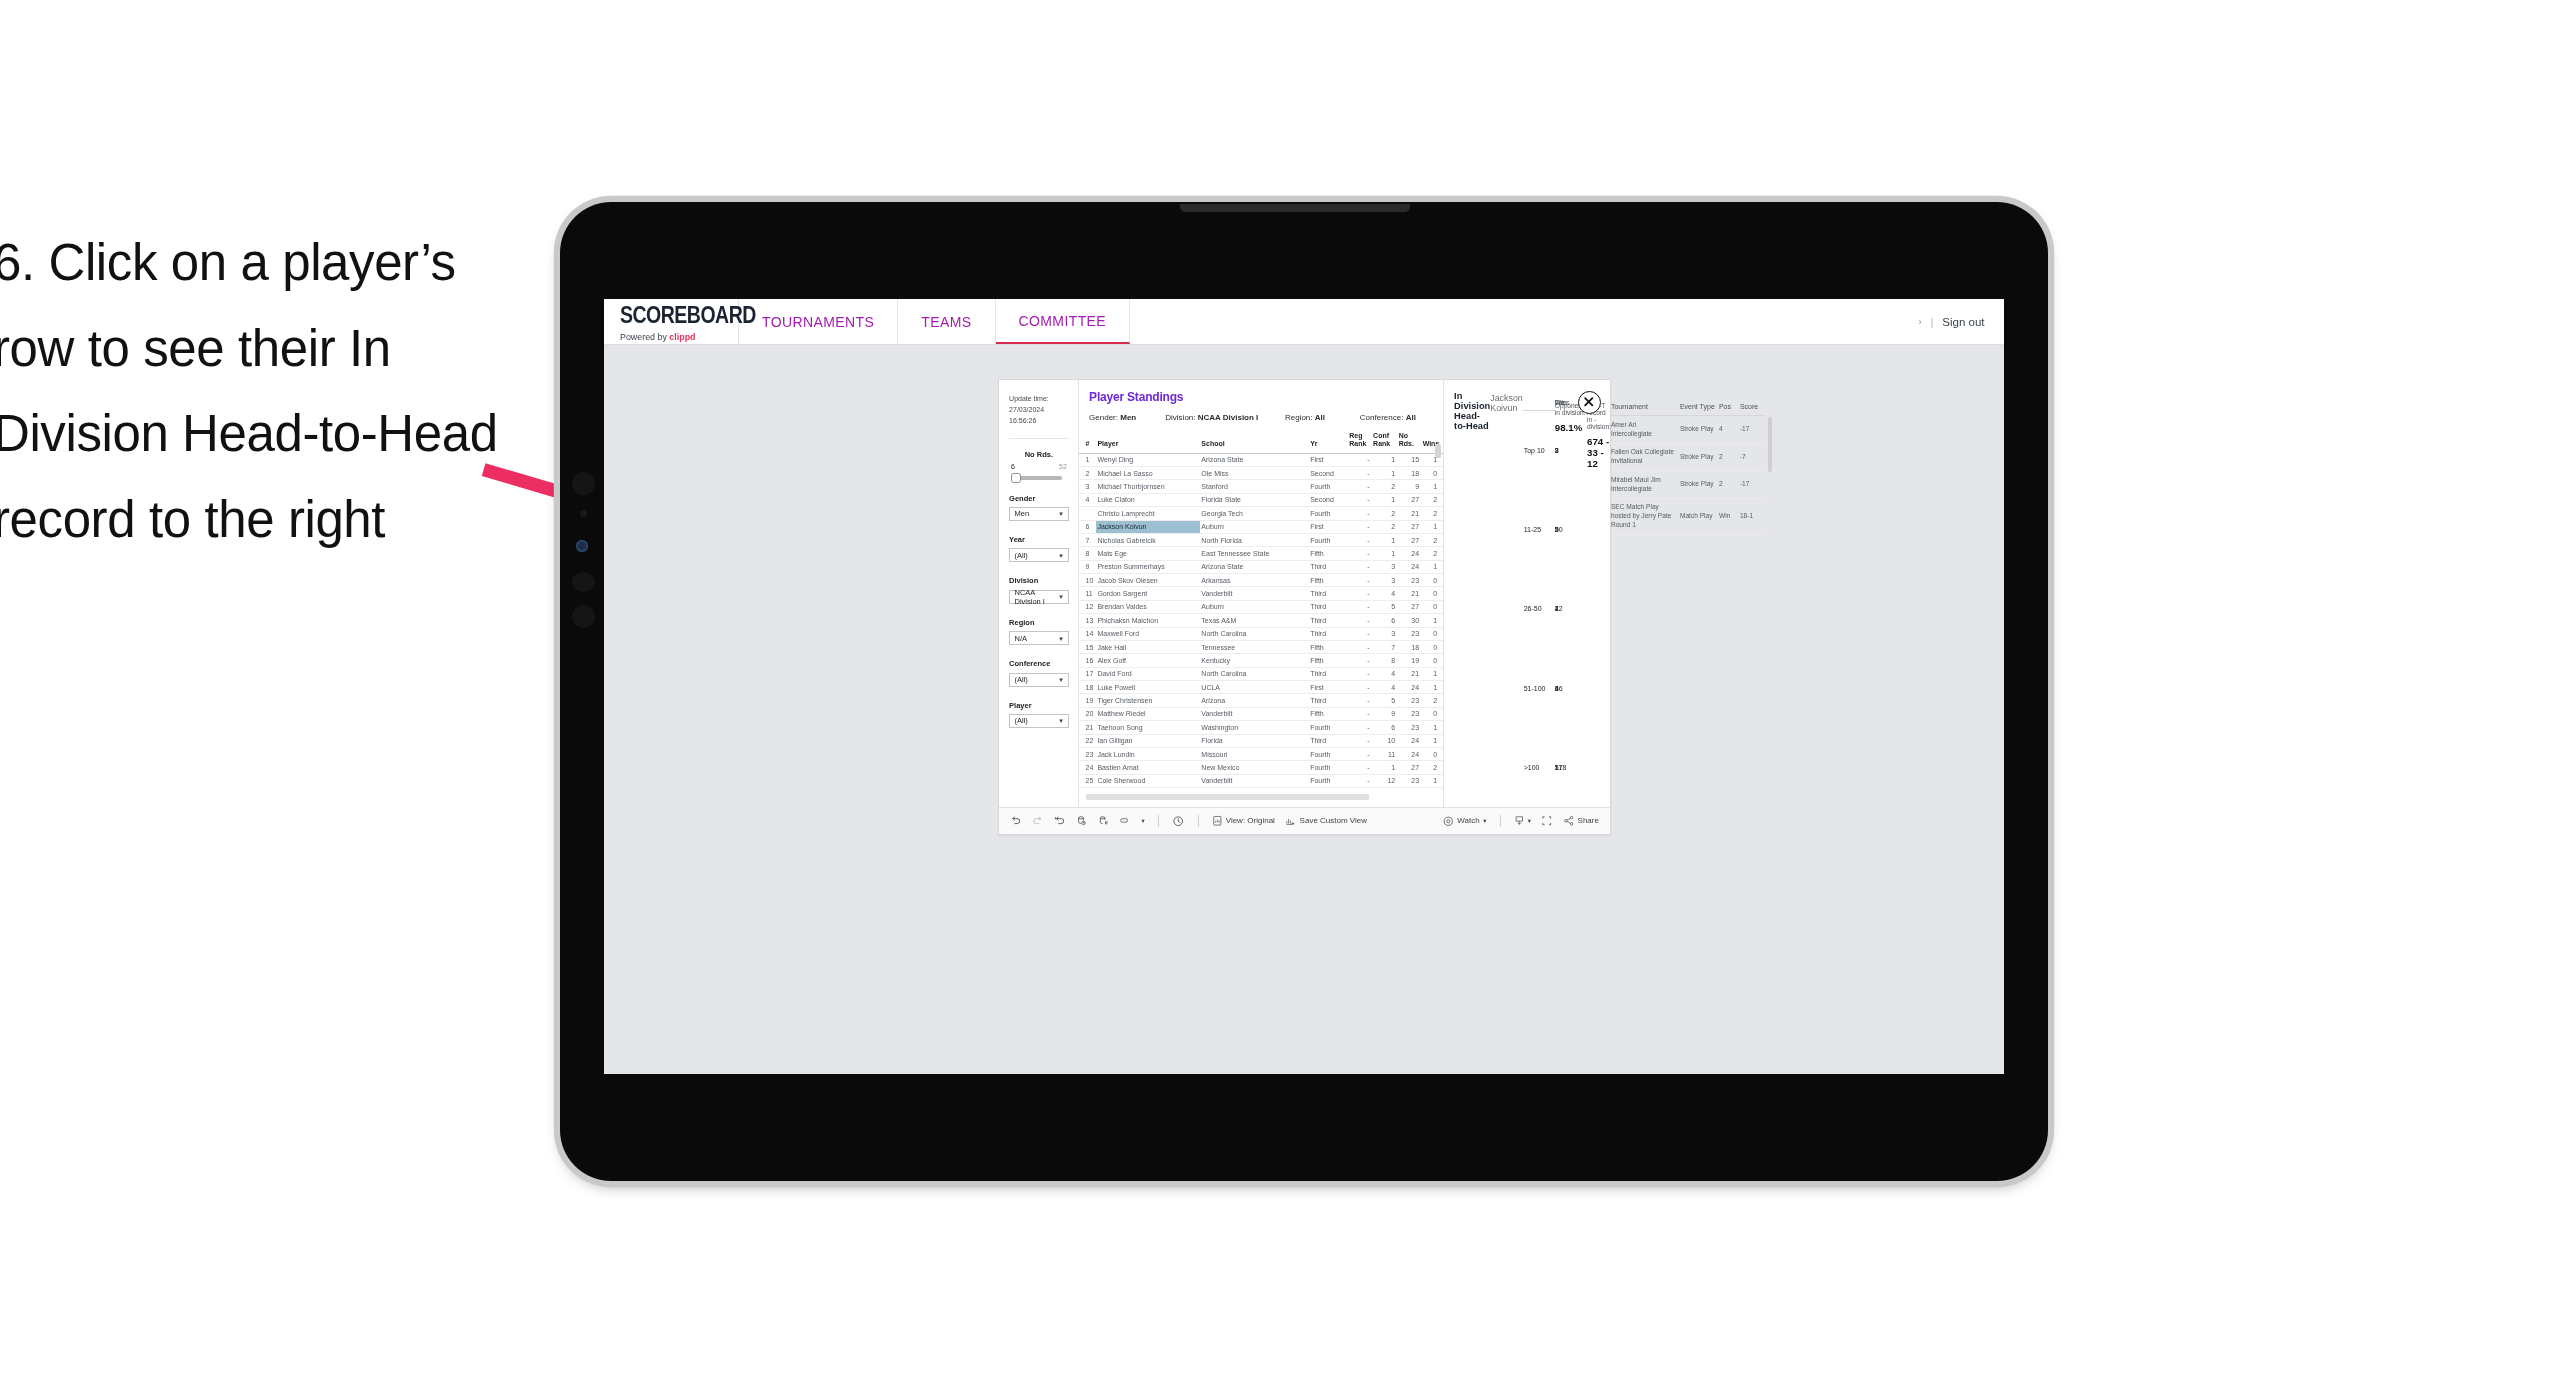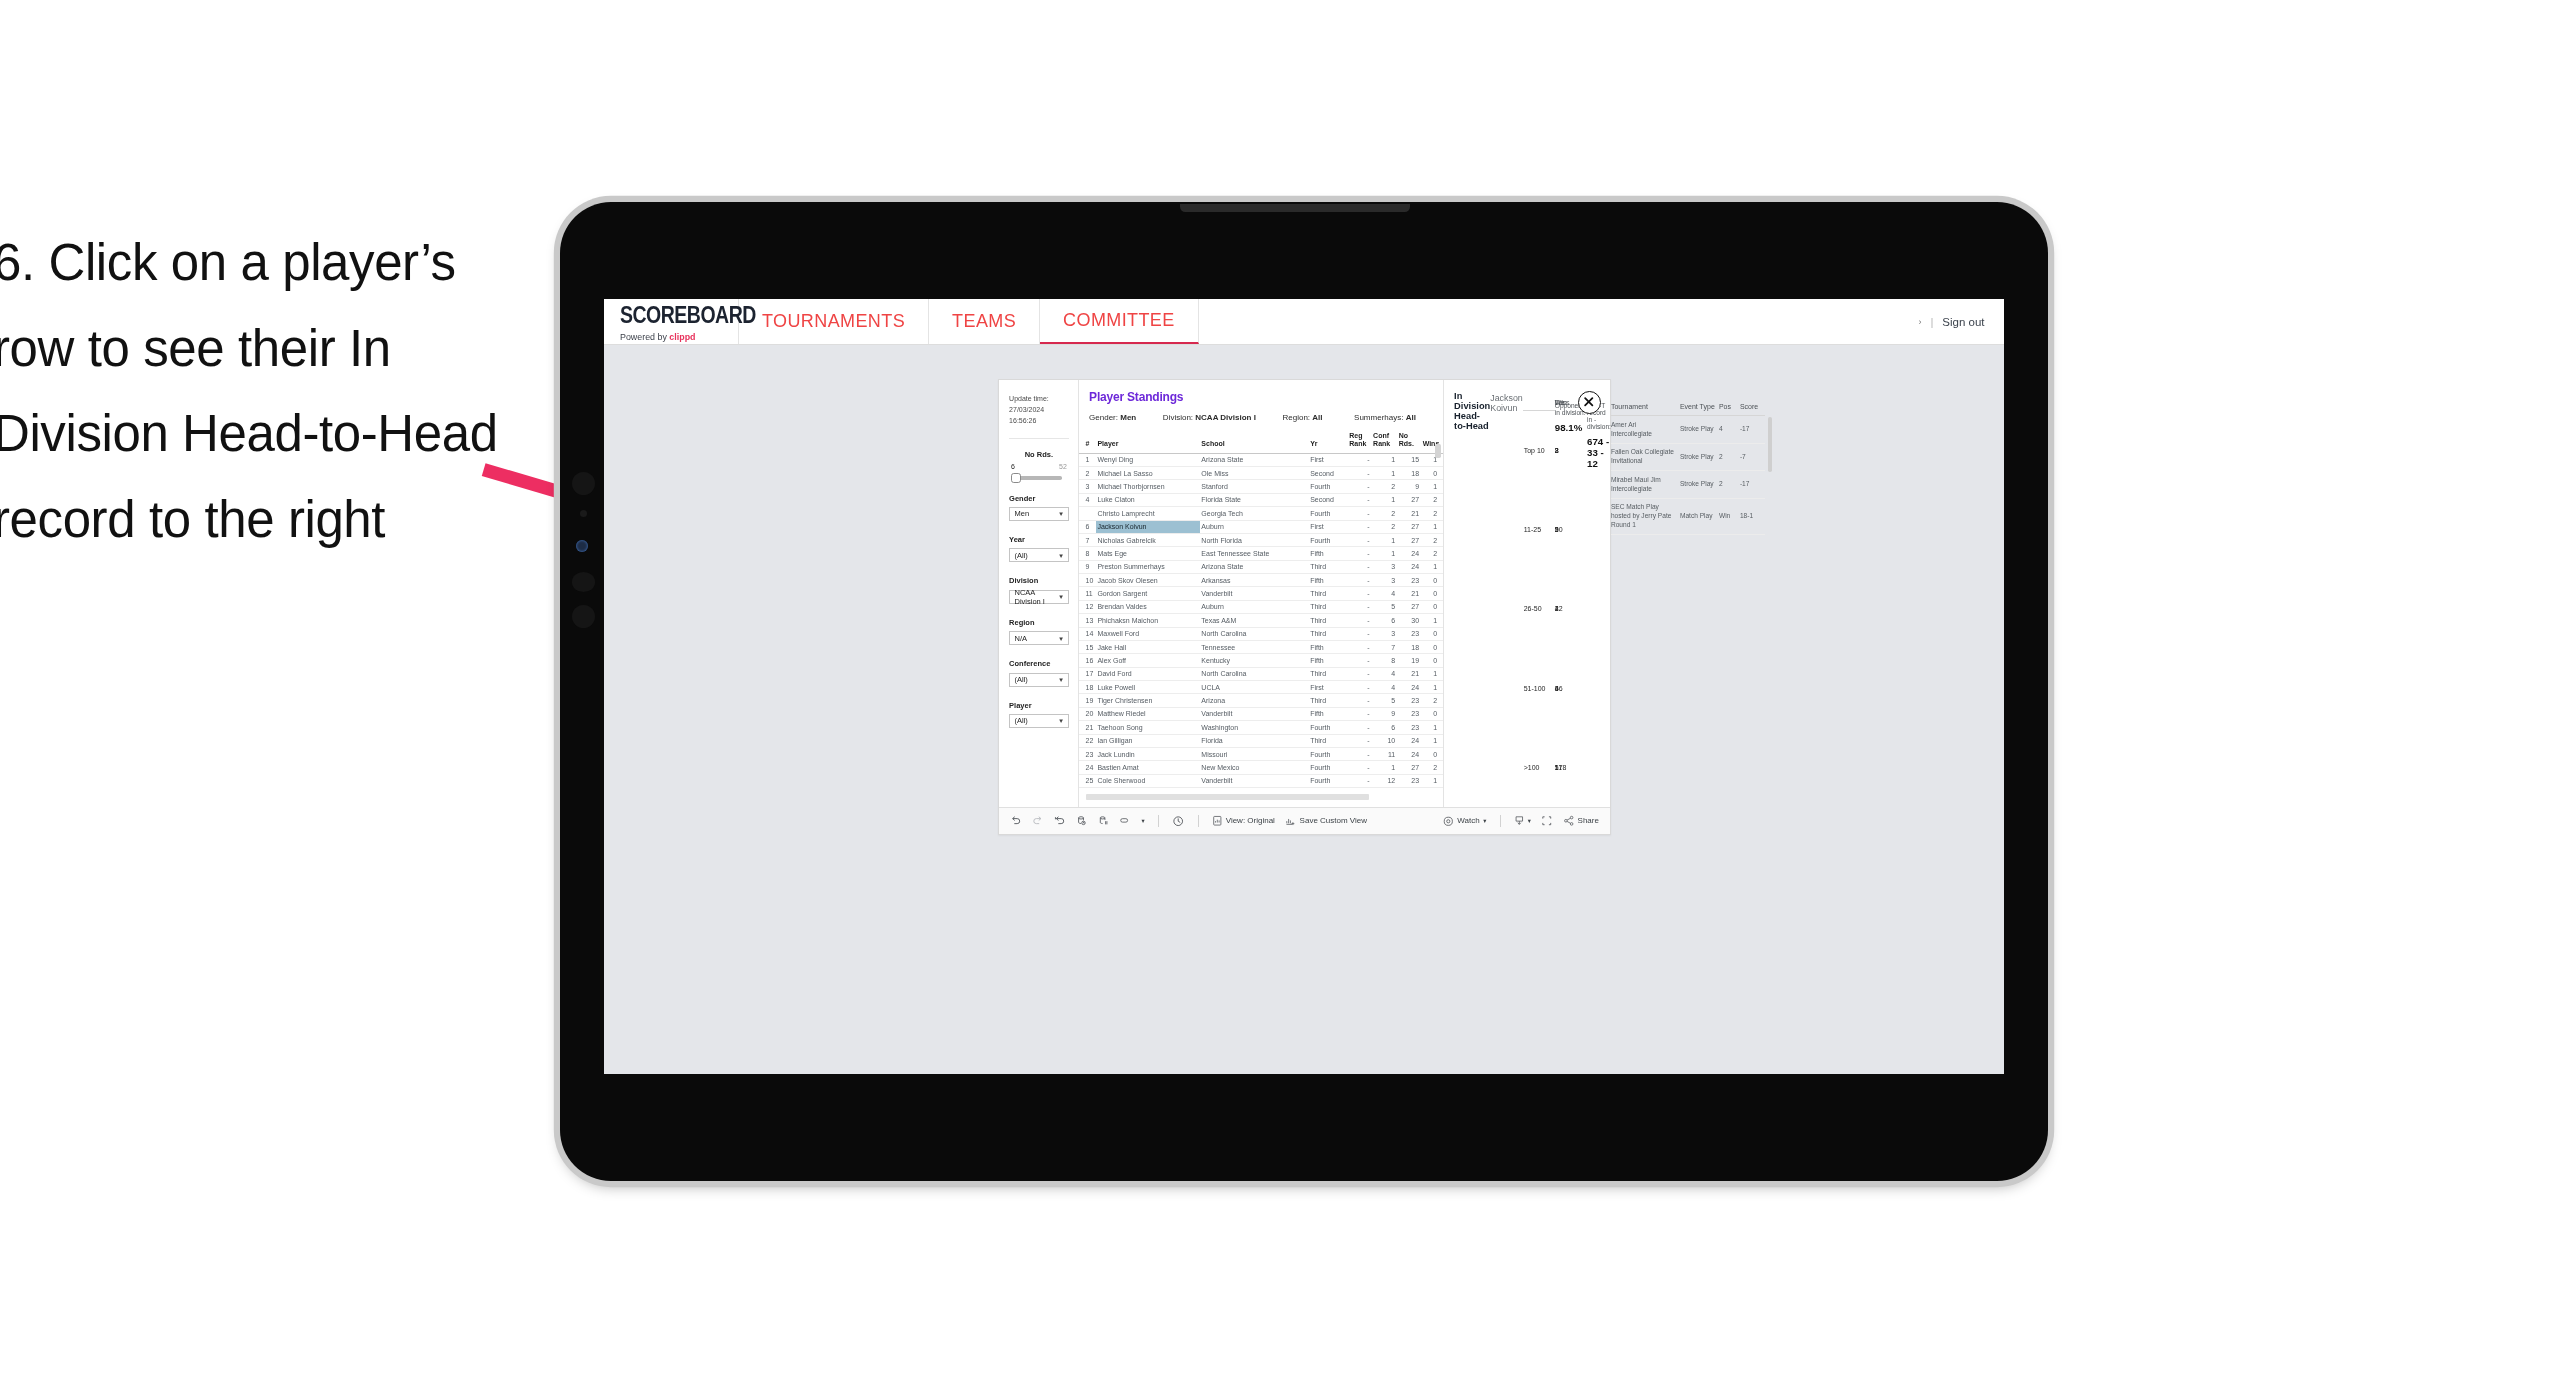--- a/index.html
+++ b/index.html
@@ -64,21 +64,21 @@
   .brand-title {
     font-size: 19.5px; font-weight: 700; letter-spacing: -0.5px;
     color: #1c2330; font-family: "Liberation Sans", sans-serif;
     line-height: 1;
     transform: scaleY(1.18); transform-origin: left center;
   }
   .brand-sub { font-size: 8.9px; color: #3a3f49; margin-top: 6.2px; }
   .brand-sub .clippd { color: #e8315b; font-weight: 700; }
   .navitem {
     display: flex; align-items: center; padding: 0 23px;
-    font-size: 18px; color: #ef4444; letter-spacing: 0.4px;
+    font-size: 14px; color: #a21caf; letter-spacing: 0.4px;
     border-right: 0.9px solid #e4e4e4; cursor: pointer;
     white-space: nowrap;
   }
   .navitem.active { border-bottom: 2.7px solid #d6294f; }
   .header-right {
     margin-left: auto; display: flex; align-items: center;
     padding-right: 19.5px; gap: 8.9px; font-size: 11.5px; color: #3b424c;
   }
   .hr-caret { font-size: 8.9px; color: #777; }
   .hr-sep { color: #b9b9b9; }
@@ -337,21 +337,21 @@
               </div>
             </div>
 
             <div class="center">
               <div class="standings-head">
                 <div class="standings-title">Player Standings</div>
                 <div class="standings-meta">
                   <div class="meta-0"><span>Gender:</span> <b>Men</b></div>
                   <div class="meta-1"><span>Division:</span> <b>NCAA Division I</b></div>
                   <div class="meta-2"><span>Region:</span> <b>All</b></div>
-                  <div><span>Summerhays:</span> <b>All</b></div>
+                  <div><span>Conference:</span> <b>All</b></div>
                 </div>
               </div>
               <div class="vscroll"></div>
               <table class="standings">
                 <thead>
                   <tr>
                     <th class="c-num">#</th>
                     <th class="c-pl">Player</th>
                     <th class="c-sch">School</th>
                     <th class="c-yr">Yr</th>

